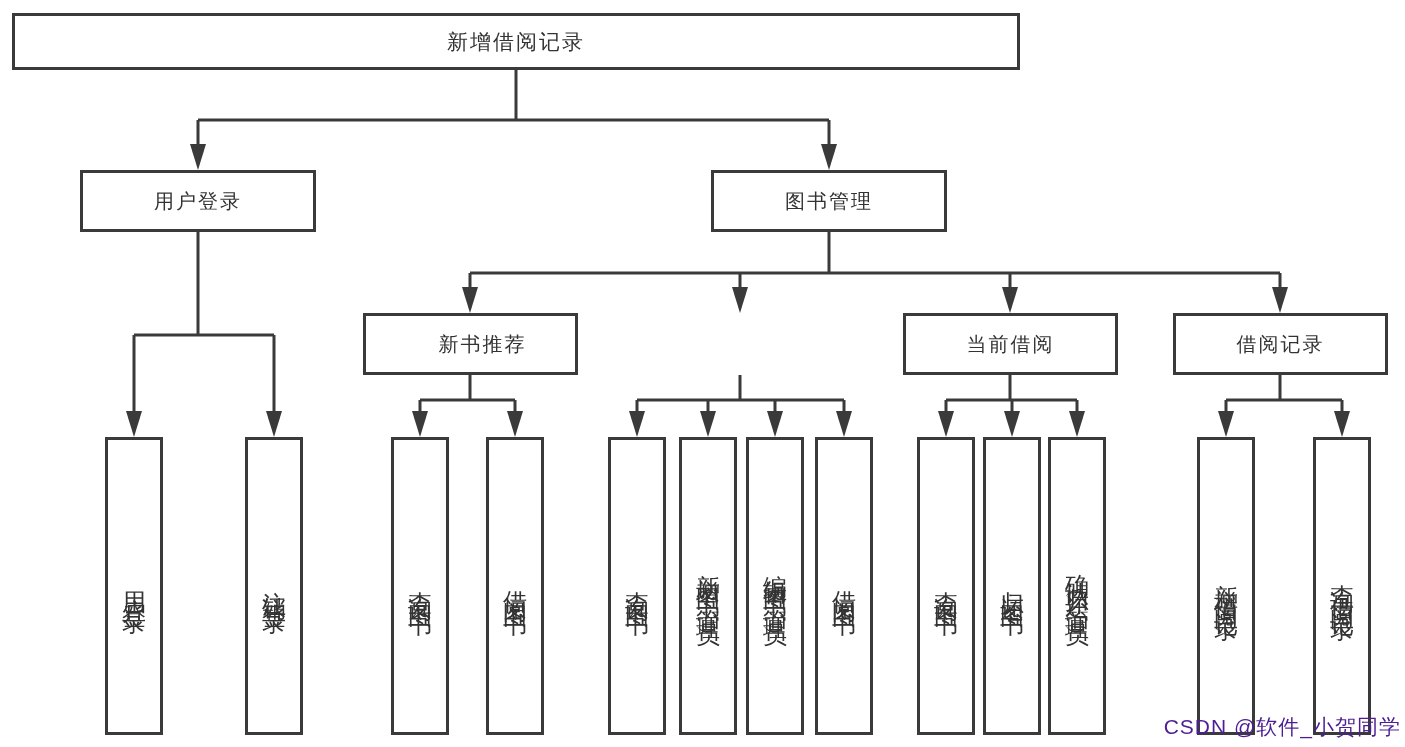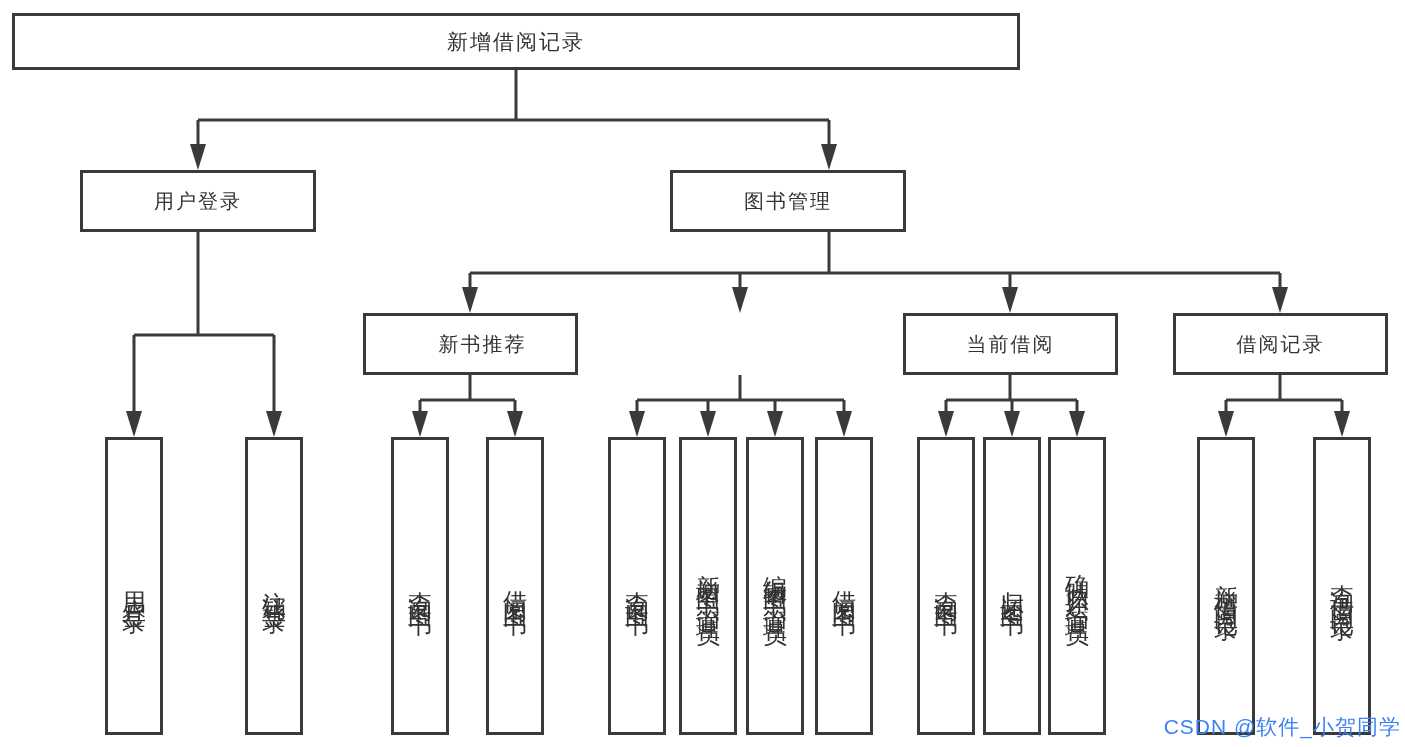--- a/index.html
+++ b/index.html
@@ -46,21 +46,21 @@
   }
   .leaf { top: 437px; width: 58px; height: 298px; }
   .lvl2 { top: 170px; width: 236px; height: 62px; }
   .lvl3 { top: 313px; width: 215px; height: 62px; }
   #watermark {
     position: absolute;
     top: 713px;
     right: 4px;
     z-index: 5;
     font-size: 21px;
-    color: #3b82f6;
+    color: #4c1d95;
     letter-spacing: 1px;
     white-space: nowrap;
   }
 </style>
 </head>
 <body>
 
 <div id="canvas">
 
   <svg id="connectors" viewBox="0 0 1405 747" xmlns="http://www.w3.org/2000/svg">
@@ -106,21 +106,21 @@
     </g>
   </svg>
 
   <div class="box" style="left:12px; top:13px; width:1008px; height:57px;">
     <span class="hlabel root-label">新增借阅记录</span>
   </div>
 
   <div class="box lvl2" style="left:80px;">
     <span class="hlabel">用户登录</span>
   </div>
-  <div class="box lvl2" style="left:670px;">
+  <div class="box lvl2" style="left:711px;">
     <span class="hlabel">图书管理</span>
   </div>
 
   <div class="box lvl3" style="left:363px;padding-left:24px;">
     <span class="hlabel">新书推荐</span>
   </div>
   <div class="box lvl3" style="left:903px;">
     <span class="hlabel">当前借阅</span>
   </div>
   <div class="box lvl3" style="left:1173px;">

